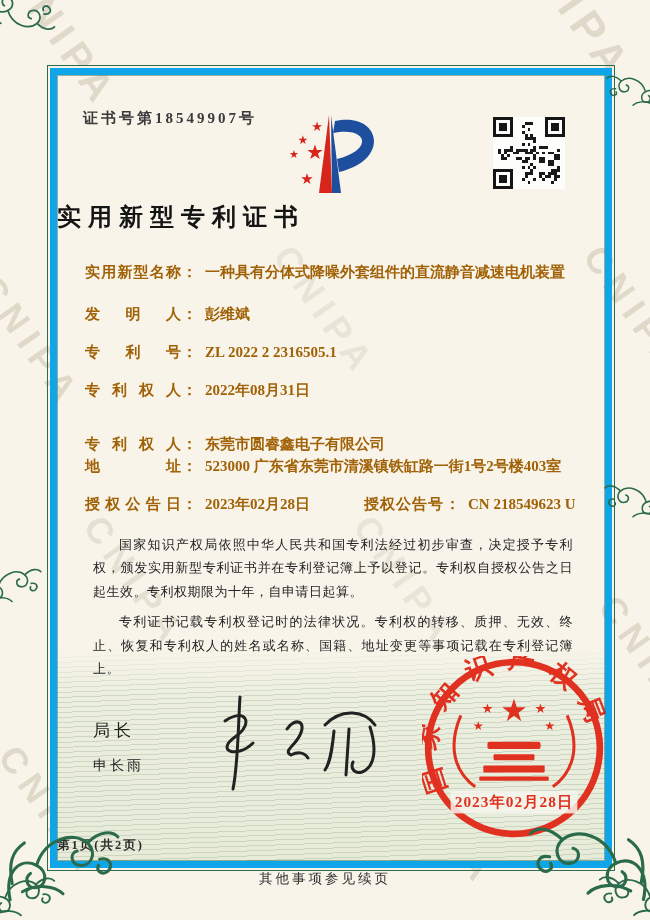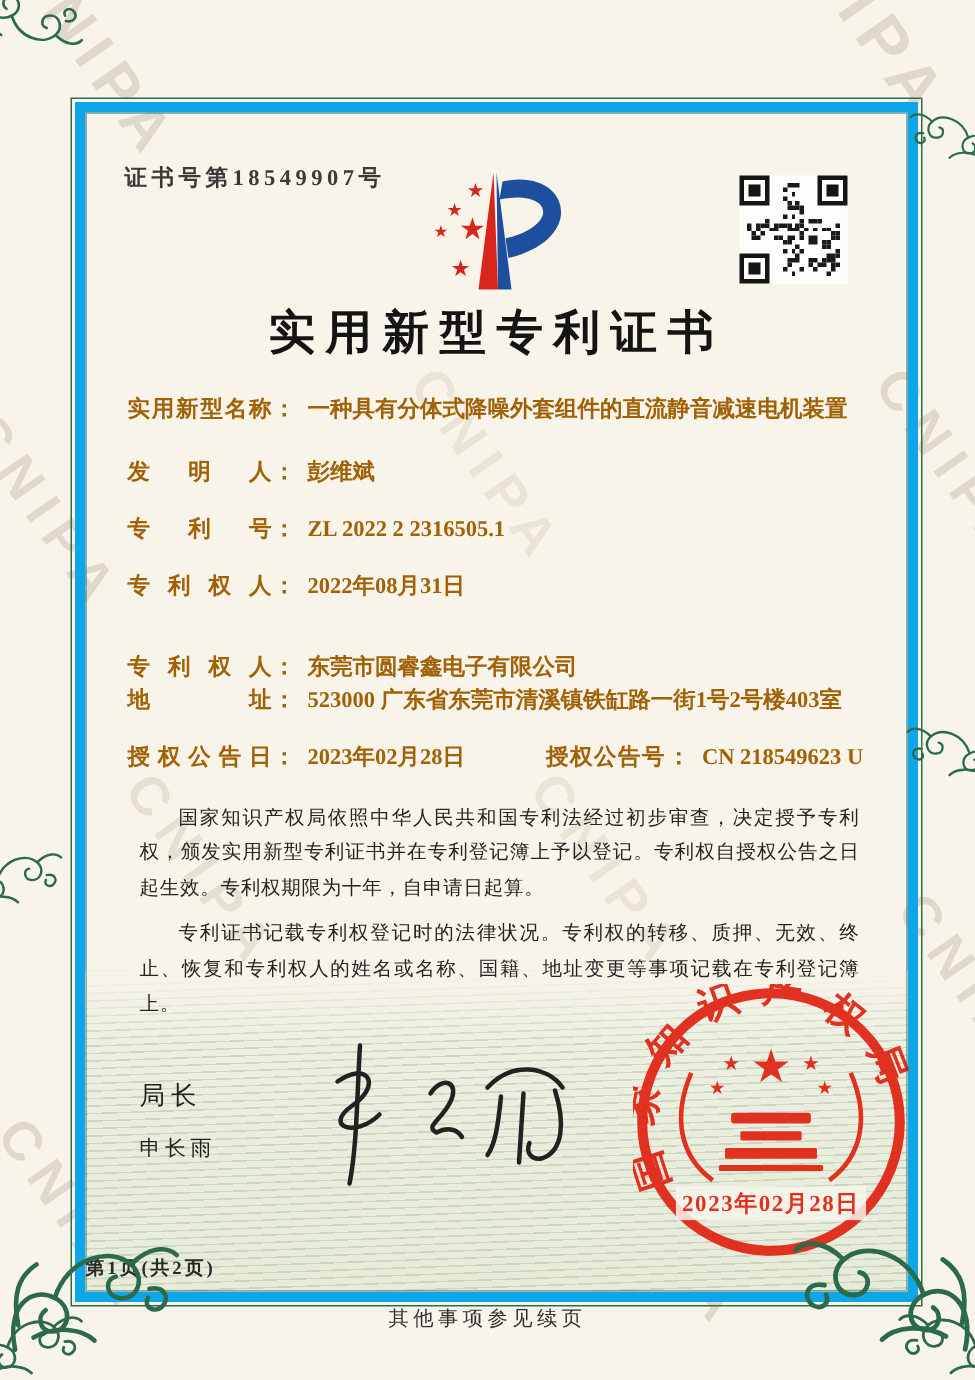--- a/index.html
+++ b/index.html
@@ -29,21 +29,21 @@
 
   .logo{position:absolute;left:212px;top:30px;width:140px;height:100px;}
   .qr{position:absolute;left:436px;top:42px;width:72px;height:72px;background:#fdfdfb;padding:5px;box-sizing:border-box;}
   .qr-grid{position:relative;width:100%;height:100%;display:grid;
            grid-template-columns:repeat(21,1fr);grid-template-rows:repeat(21,1fr);}
   .qm{background:#1a1a1a;}
   .qf{position:absolute;width:14px;height:14px;border:3px solid #151515;background:transparent;}
   .qf::after{content:"";position:absolute;left:3px;top:3px;width:8px;height:8px;background:#151515;}
   .qf.tl{left:0;top:0;} .qf.tr{right:0;top:0;} .qf.bl{left:0;bottom:0;}
 
-  .title{position:absolute;left:0;top:126px;width:100%;text-align:center;font-size:31px;font-weight:bold;
+  .title{position:absolute;left:0;top:126px;width:100%;text-align:left;font-size:24px;font-weight:bold;
          color:#141414;letter-spacing:7px;}
 
   .row{position:absolute;left:28px;font-size:15px;font-weight:700;color:#a16207;white-space:nowrap;}
   .row .lbl{display:inline-block;width:96px;text-align:justify;text-align-last:justify;}
   .row .colon{display:inline-block;margin:0 8px 0 1px;}
   .row .lbl.compact{width:auto;text-align:right;text-align-last:auto;letter-spacing:1px;}
   .grant2{margin-left:54px;}
 
   .paras{position:absolute;left:36px;top:458px;width:480px;font-size:13px;line-height:1.8;color:#242424;
          letter-spacing:0.5px;}

